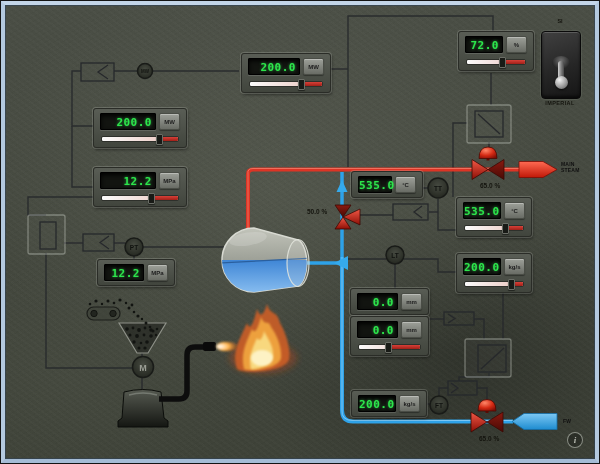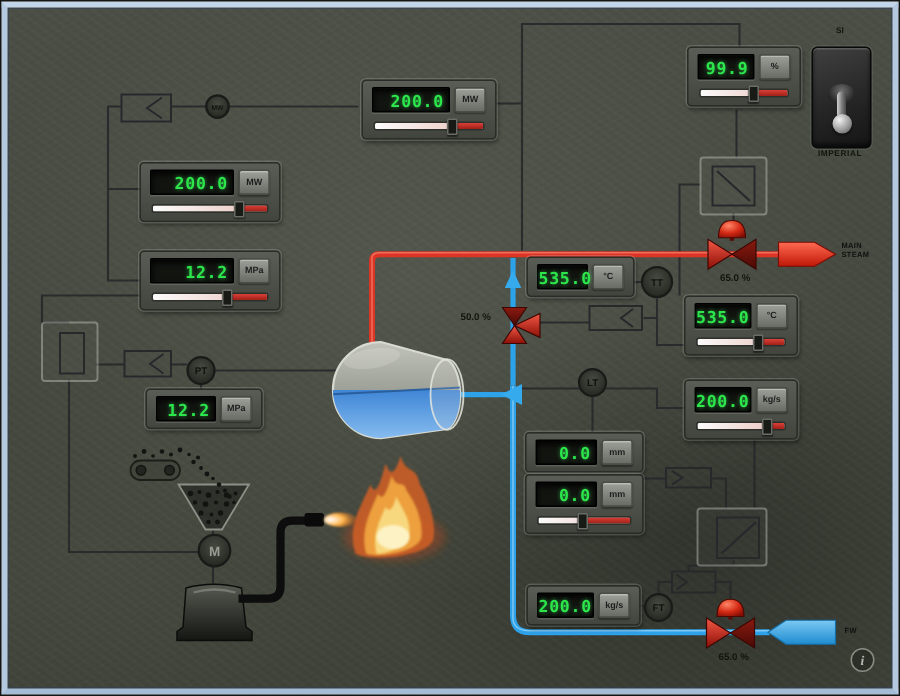--- a/index.html
+++ b/index.html
@@ -411,21 +411,21 @@
 
   <div class="display" style="left:350px;top:389px;width:76px;">
     <div class="drow">
       <div class="dval">200.0</div>
       <div class="dunit">kg/s</div>
     </div>
   </div>
 
   <div class="display" style="left:457px;top:30px;width:76px;">
     <div class="drow">
-      <div class="dval">99.9</div>
+      <div class="dval">72.0</div>
       <div class="dunit">%</div>
     </div>
     <div class="dslider">
       <div class="strack">
           <div class="sred" style="left: 60%;"></div>
         </div>
         <div class="sthumb" style="left: calc(60% - 3px);"></div>
     </div>
   </div>
 

